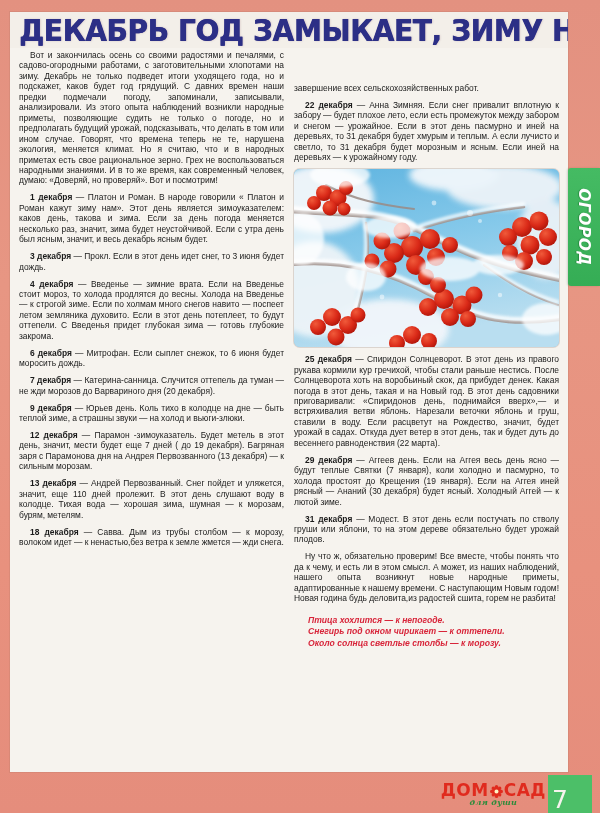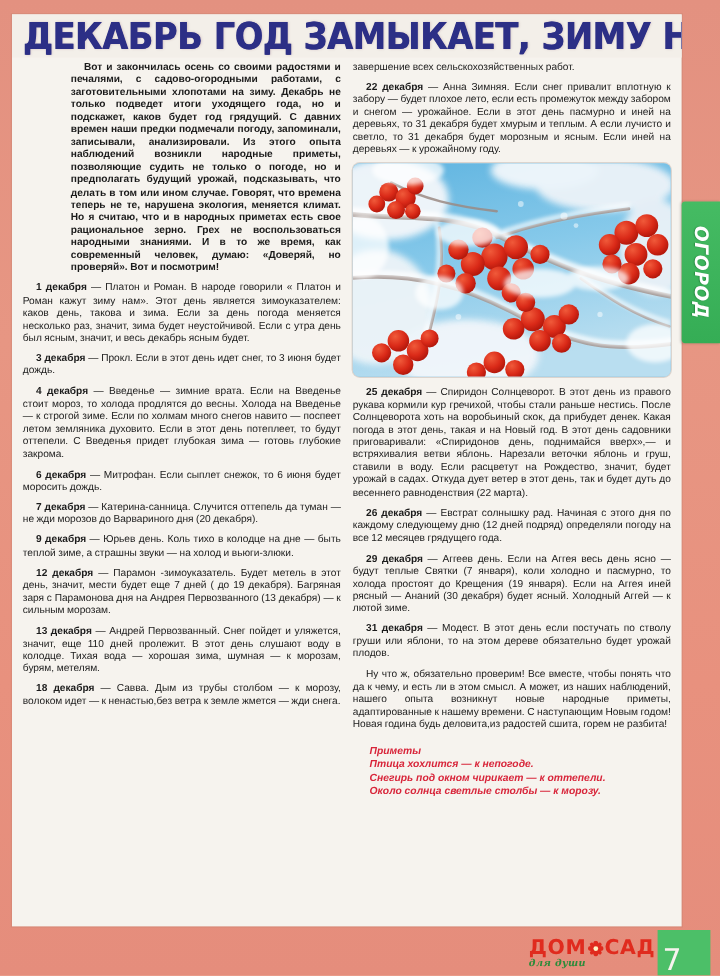--- a/index.html
+++ b/index.html
@@ -51,32 +51,32 @@
     position: absolute;
     left: 0; top: 38px;
     width: 558px; height: 720px;
   }
   .col {
     position: absolute;
     top: 0;
     width: 265px;
   }
   .col-left  { left: 9px; }
-  .col-right { left: 284px; }
+  .col-right { left: 284px; margin-top: 33px; }
 
   .para {
     font-size: 8.45px;
     line-height: 10.45px;
     color: #1b1b1b;
     text-align: justify;
     text-indent: 11px;
     margin-bottom: 6.5px;
     word-spacing: -0.2px;
   }
-  .para.lead { font-weight: 700; margin-left: 40px; }
+  .para.lead { font-weight: 400; }
   .para .day {
     font-weight: 700;
   }
   .para.noind { text-indent: 0; }
 
   
   .photo {
     position: relative;
     width: 265px; height: 178px;
     margin: 2px 0 7px 0;
@@ -125,20 +125,21 @@
 
   
   .footer {
     position: absolute;
     left: 0; bottom: 0;
     width: 600px; height: 41px;
   }
   .brand {
     position: absolute;
     right: 54px; bottom: 6px;
+    text-align: center;
   }
   .brand .brand-main {
     font-family: "DejaVu Sans", sans-serif;
     font-weight: 700;
     font-size: 17px;
     letter-spacing: 0.5px;
     color: #e02b1e;
     line-height: 17px;
     white-space: nowrap;
   }
@@ -333,28 +334,26 @@
               <circle cx="176" cy="44" r="3"></circle>
               <circle cx="186" cy="52" r="2"></circle>
               <circle cx="140" cy="34" r="2.4"></circle>
               <circle cx="206" cy="126" r="2.2"></circle>
               <circle cx="88" cy="128" r="2.4"></circle>
             </g>
           </svg>
         </div>
 
         <p class="para"><span class="day">25 декабря</span><span> — Спиридон Солнцеворот. В этот день из правого рукава кормили кур гречихой, чтобы стали раньше нестись. После Солнцеворота хоть на воробьиный скок, да прибудет денек. Какая погода в этот день, такая и на Новый год. В этот день садовники приговаривали: «Спиридонов день, поднимайся вверх»,— и встряхивалия ветви яблонь. Нарезали веточки яблонь и груш, ставили в воду. Если расцветут на Рождество, значит, будет урожай в садах. Откуда дует ветер в этот день, так и будет дуть до весеннего равноденствия (22 марта).</span></p>
-        <p class="para"><span class="day">26 декабря</span><span> — Евстрат солнышку рад. Начиная с этого дня по каждому следующему дню (12 дней подряд) определяли погоду на все 12 месяцев грядущего года.</span></p>
         <p class="para"><span class="day">29 декабря</span><span> — Аггеев день. Если на Аггея весь день ясно — будут теплые Святки (7 января), коли холодно и пасмурно, то холода простоят до Крещения (19 января). Если на Аггея иней рясный — Ананий (30 декабря) будет ясный. Холодный Аггей — к лютой зиме.</span></p>
         <p class="para"><span class="day">31 декабря</span><span> — Модест. В этот день если постучать по стволу груши или яблони, то на этом дереве обязательно будет урожай плодов.</span></p>
 
         <p class="para">Ну что ж, обязательно проверим! Все вместе, чтобы понять что да к чему, и есть ли в этом смысл. А может, из наших наблюдений, нашего опыта возникнут новые народные приметы, адаптированные к нашему времени. С наступающим Новым годом! Новая година будь деловита,из радостей сшита, горем не разбита!</p>
 
         <div class="omens">
-          <span class="omen-title">Приметы</span>
           <span class="omen-line">Птица хохлится — к непогоде.</span>
           <span class="omen-line">Снегирь под окном чирикает — к оттепели.</span>
           <span class="omen-line">Около солнца светлые столбы — к морозу.</span>
         </div>
       </div>
     </div>
   </div>
 
   <div class="side-tab">
     <span>ОГОРОД</span>

